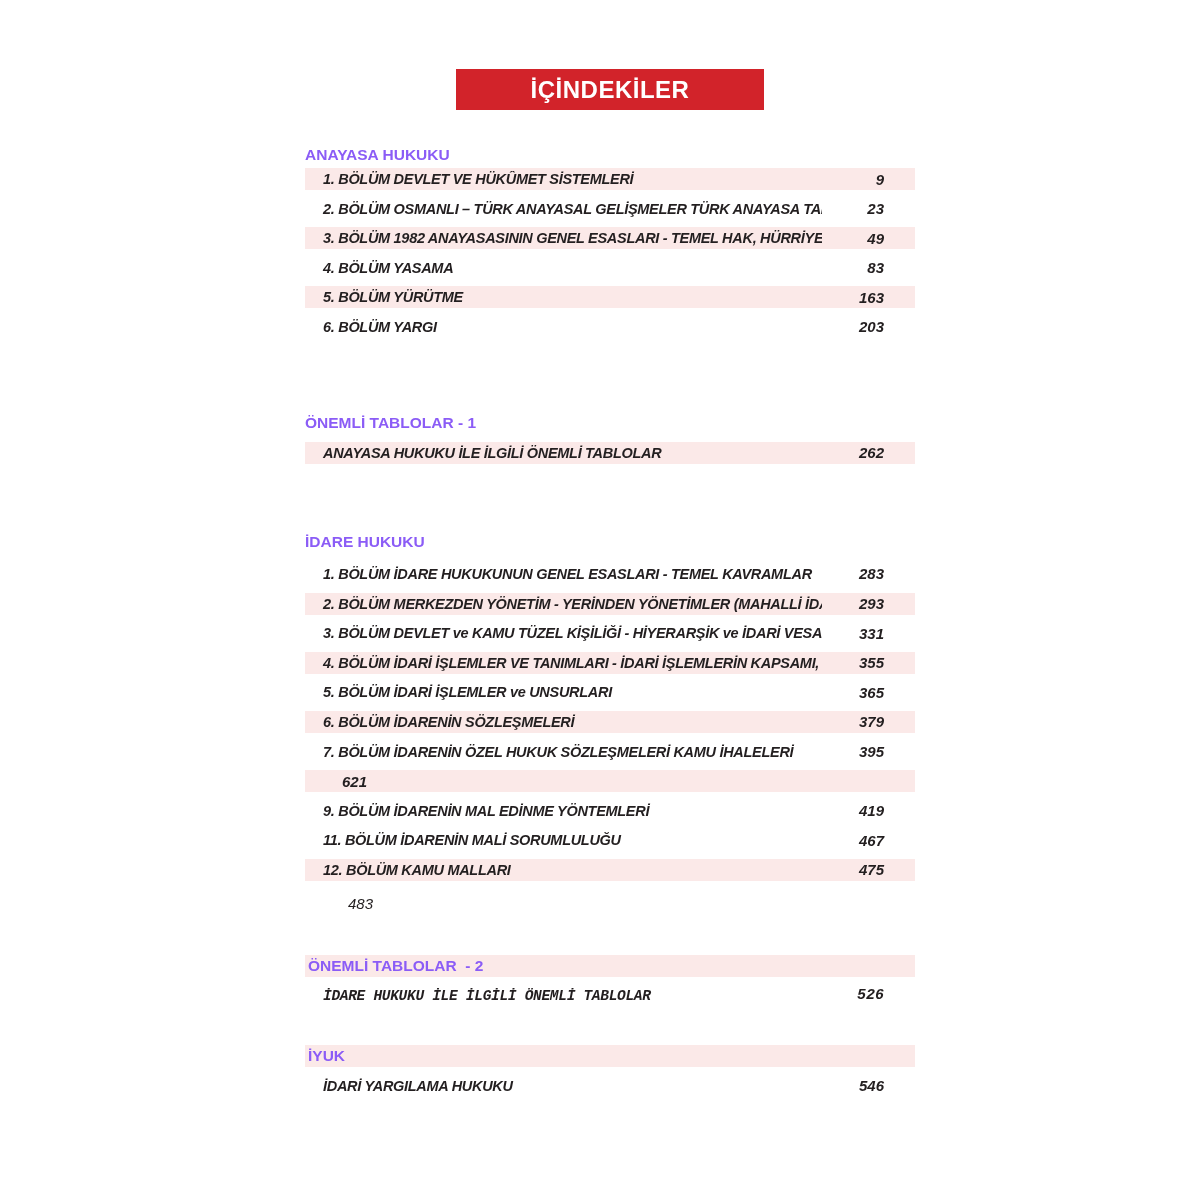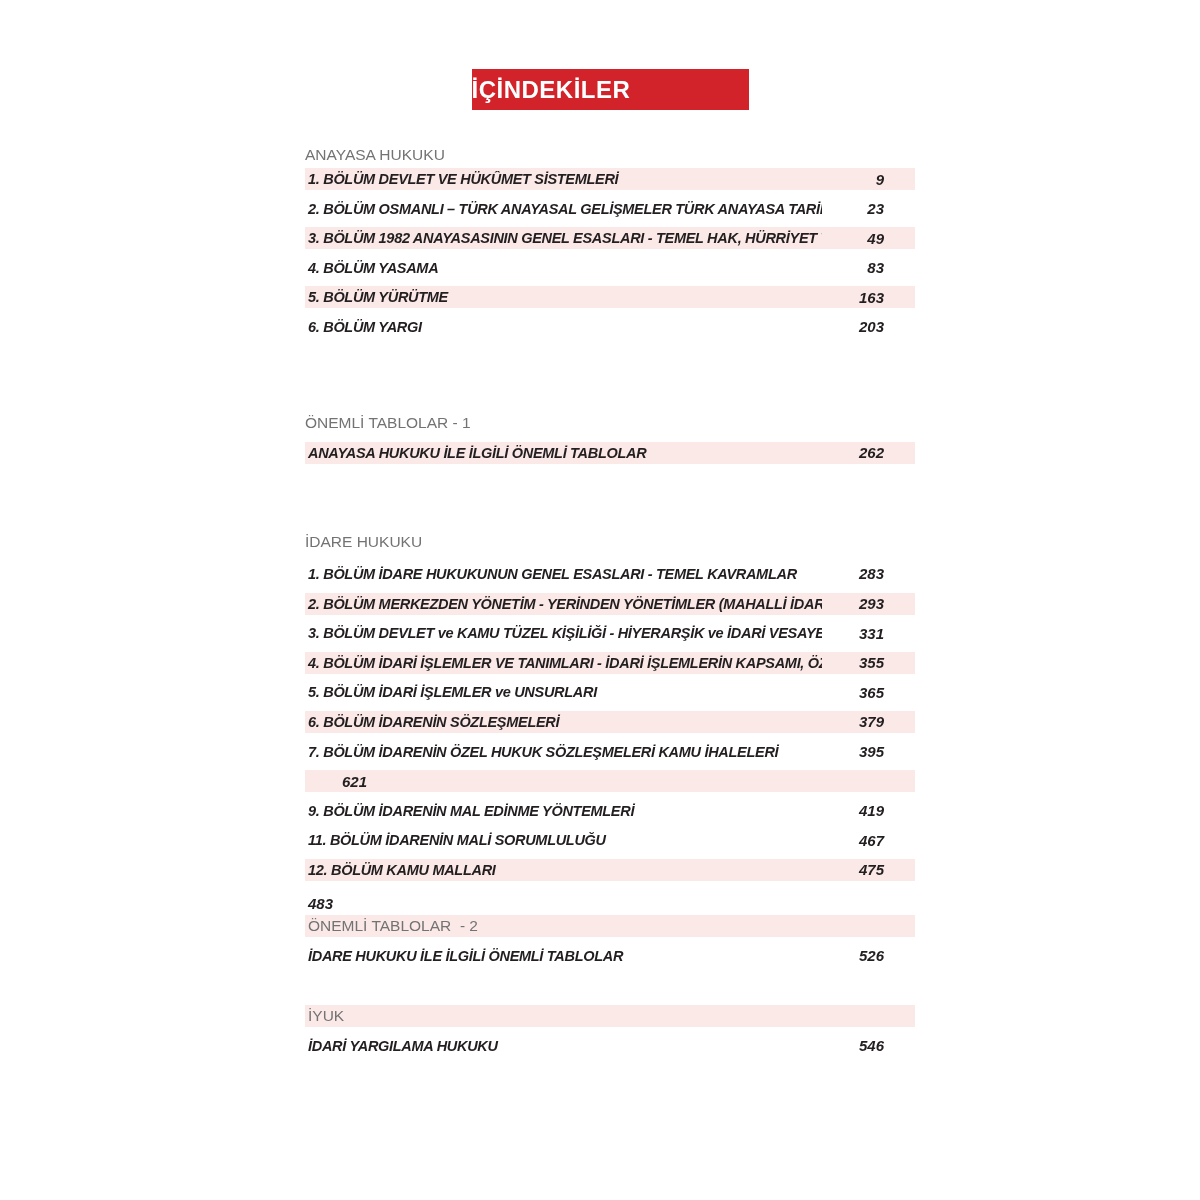--- a/index.html
+++ b/index.html
@@ -21,36 +21,36 @@
     left: 305px;
     top: 0;
     width: 610px;
   }
   .title-wrap {
     margin-top: 69px;
     text-align: center;
   }
   .title-box {
     display: inline-block;
-    width: 277px;
+    width: 308px;
     height: 41px;
     line-height: 41px;
     background: #d2232a;
     color: #ffffff;
     font-size: 24px;
     font-weight: bold;
     letter-spacing: 0.5px;
-    text-align: left;
+    text-align: center;
   }
   .section-heading {
     font-size: 15.5px;
-    font-weight: normal;
+    font-weight: bold;
     line-height: 16px;
     white-space: pre-wrap;
-    color: #737373;
+    color: #8b5cf6;
   }
   .section-heading.banded {
     height: 22px;
     line-height: 22px;
     background: #fbe9e8;
     padding-left: 3px;
     box-sizing: border-box;
   }
   .toc-row {
     display: flex;
@@ -58,38 +58,39 @@
     height: 22px;
     margin-bottom: 7.6px;
     font-style: italic;
     font-weight: bold;
     font-size: 14.5px;
     letter-spacing: -0.3px;
   }
   .toc-row.shaded { background: #fbe9e8; }
   .toc-row .row-label {
     flex: 1;
-    padding-left: 3px;
+    padding-left: 18px;
     white-space: nowrap;
     overflow: hidden;
   }
   .toc-row .row-page {
     width: 62px;
     padding-right: 31px;
     text-align: right;
     font-size: 15px;
     letter-spacing: 0;
   }
   .overflow-page {
     font-style: italic;
-    font-weight: bold;
+    font-weight: normal;
     font-size: 15px;
     height: 22px;
     line-height: 22px;
     padding-left: 3px;
+    margin-left: 40px;
   }
 </style>
 </head>
 <body>
 
 <div id="page">
   <div id="content">
     <div class="title-wrap">
       <div class="title-box">İÇİNDEKİLER</div>
     </div>
@@ -162,22 +163,22 @@
         </div>
         <div class="toc-row">
           <span class="row-label">11. BÖLÜM İDARENİN MALİ SORUMLULUĞU</span>
           <span class="row-page">467</span>
         </div>
         <div class="toc-row shaded">
           <span class="row-label">12. BÖLÜM KAMU MALLARI</span>
           <span class="row-page">475</span>
         </div>
         <div class="overflow-page" style="margin-top: 12px;">483</div>
-        <div class="section-heading banded" style="">ÖNEMLİ TABLOLAR  - 2</div>
-        <div class="toc-row" style="margin-top: 8px;">
+        <div class="section-heading banded" style="margin-top: 40px;">ÖNEMLİ TABLOLAR  - 2</div>
+        <div class="toc-row" style="margin-top: 8px; font-family: Liberation Mono, monospace;">
           <span class="row-label">İDARE HUKUKU İLE İLGİLİ ÖNEMLİ TABLOLAR</span>
           <span class="row-page">526</span>
         </div>
         <div class="section-heading banded" style="margin-top: 38px;">İYUK</div>
         <div class="toc-row" style="margin-top: 8px;">
           <span class="row-label">İDARİ YARGILAMA HUKUKU</span>
           <span class="row-page">546</span>
         </div>
       </div>
   </div>

